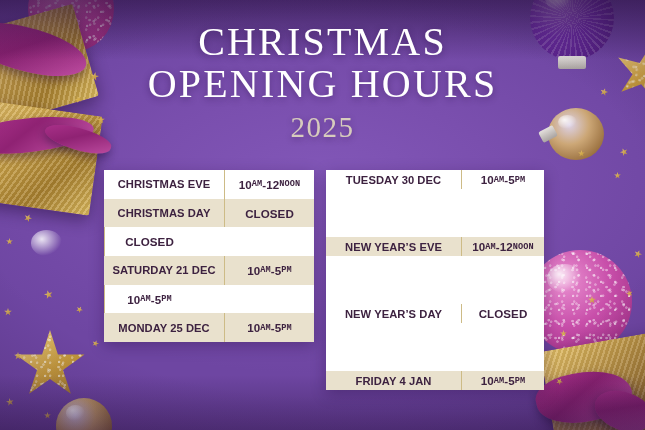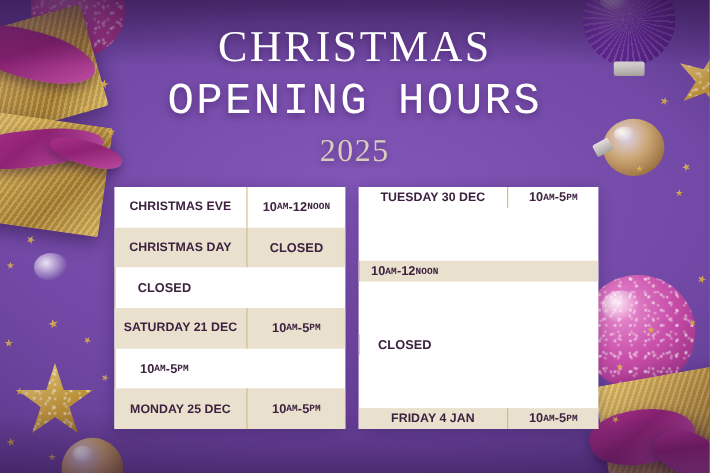--- a/index.html
+++ b/index.html
@@ -93,37 +93,37 @@
   }
   .headline .l1, .headline .l2 {
     font-family:"Liberation Serif", serif;
     color:#ffffff;
     letter-spacing:.055em;
     line-height:1.0;
     text-shadow:0 2px 7px rgba(45,15,70,.45);
     font-weight:400;
   }
   .headline .l1 { font-size:40px; }
-  .headline .l2 { font-size:40px; margin-top:12px;font-family:Liberation Mono, monospace; }
+  .headline .l2 { font-size:40px; margin-top:2px; }
   .headline .yr {
     font-family:"Liberation Serif", serif;
     font-size:29px; color:#d7ccbd; letter-spacing:.05em;
     margin-top:7px; font-weight:400;
     text-shadow:0 2px 6px rgba(45,15,70,.40);
   }
 
   
   .tbl {
     position:absolute; top:170px;
     background:#ffffff;
     box-shadow:0 4px 14px rgba(35,10,60,.32);
     overflow:hidden;
     display:flex; flex-direction:column;
   }
-  #tbl-left  { left:104px; width:210px; height:220px; }
+  #tbl-left  { left:104px; width:210px; height:172px; }
   #tbl-right { left:326px; width:218px; height:220px;gap:48px; }
 
   .row { display:flex; flex:1 1 0; min-height:0; }
   .row.alt { background:#e9e1cd; }
   .cell {
     display:flex; align-items:center; justify-content:center;
     color:#3d2240;
     font-weight:bold;
     letter-spacing:.005em;
     padding:0 4px;
@@ -284,28 +284,30 @@
     <div class="row">
       <div class="cell c-day">TUESDAY 30 DEC</div>
       <div class="cell c-time">
         <span>10</span>
         <span class="sm">AM</span>
         <span>-5</span>
         <span class="sm">PM</span>
       </div>
     </div>
     <div class="row alt">
+      <div class="cell c-day">NEW YEAR’S EVE</div>
       <div class="cell c-time">
         <span>10</span>
         <span class="sm">AM</span>
         <span>-12</span>
         <span class="sm">NOON</span>
       </div>
     </div>
     <div class="row">
+      <div class="cell c-day">NEW YEAR’S DAY</div>
       <div class="cell c-time">CLOSED</div>
     </div>
     <div class="row alt">
       <div class="cell c-day">FRIDAY 4 JAN</div>
       <div class="cell c-time">
         <span>10</span>
         <span class="sm">AM</span>
         <span>-5</span>
         <span class="sm">PM</span>
       </div>

